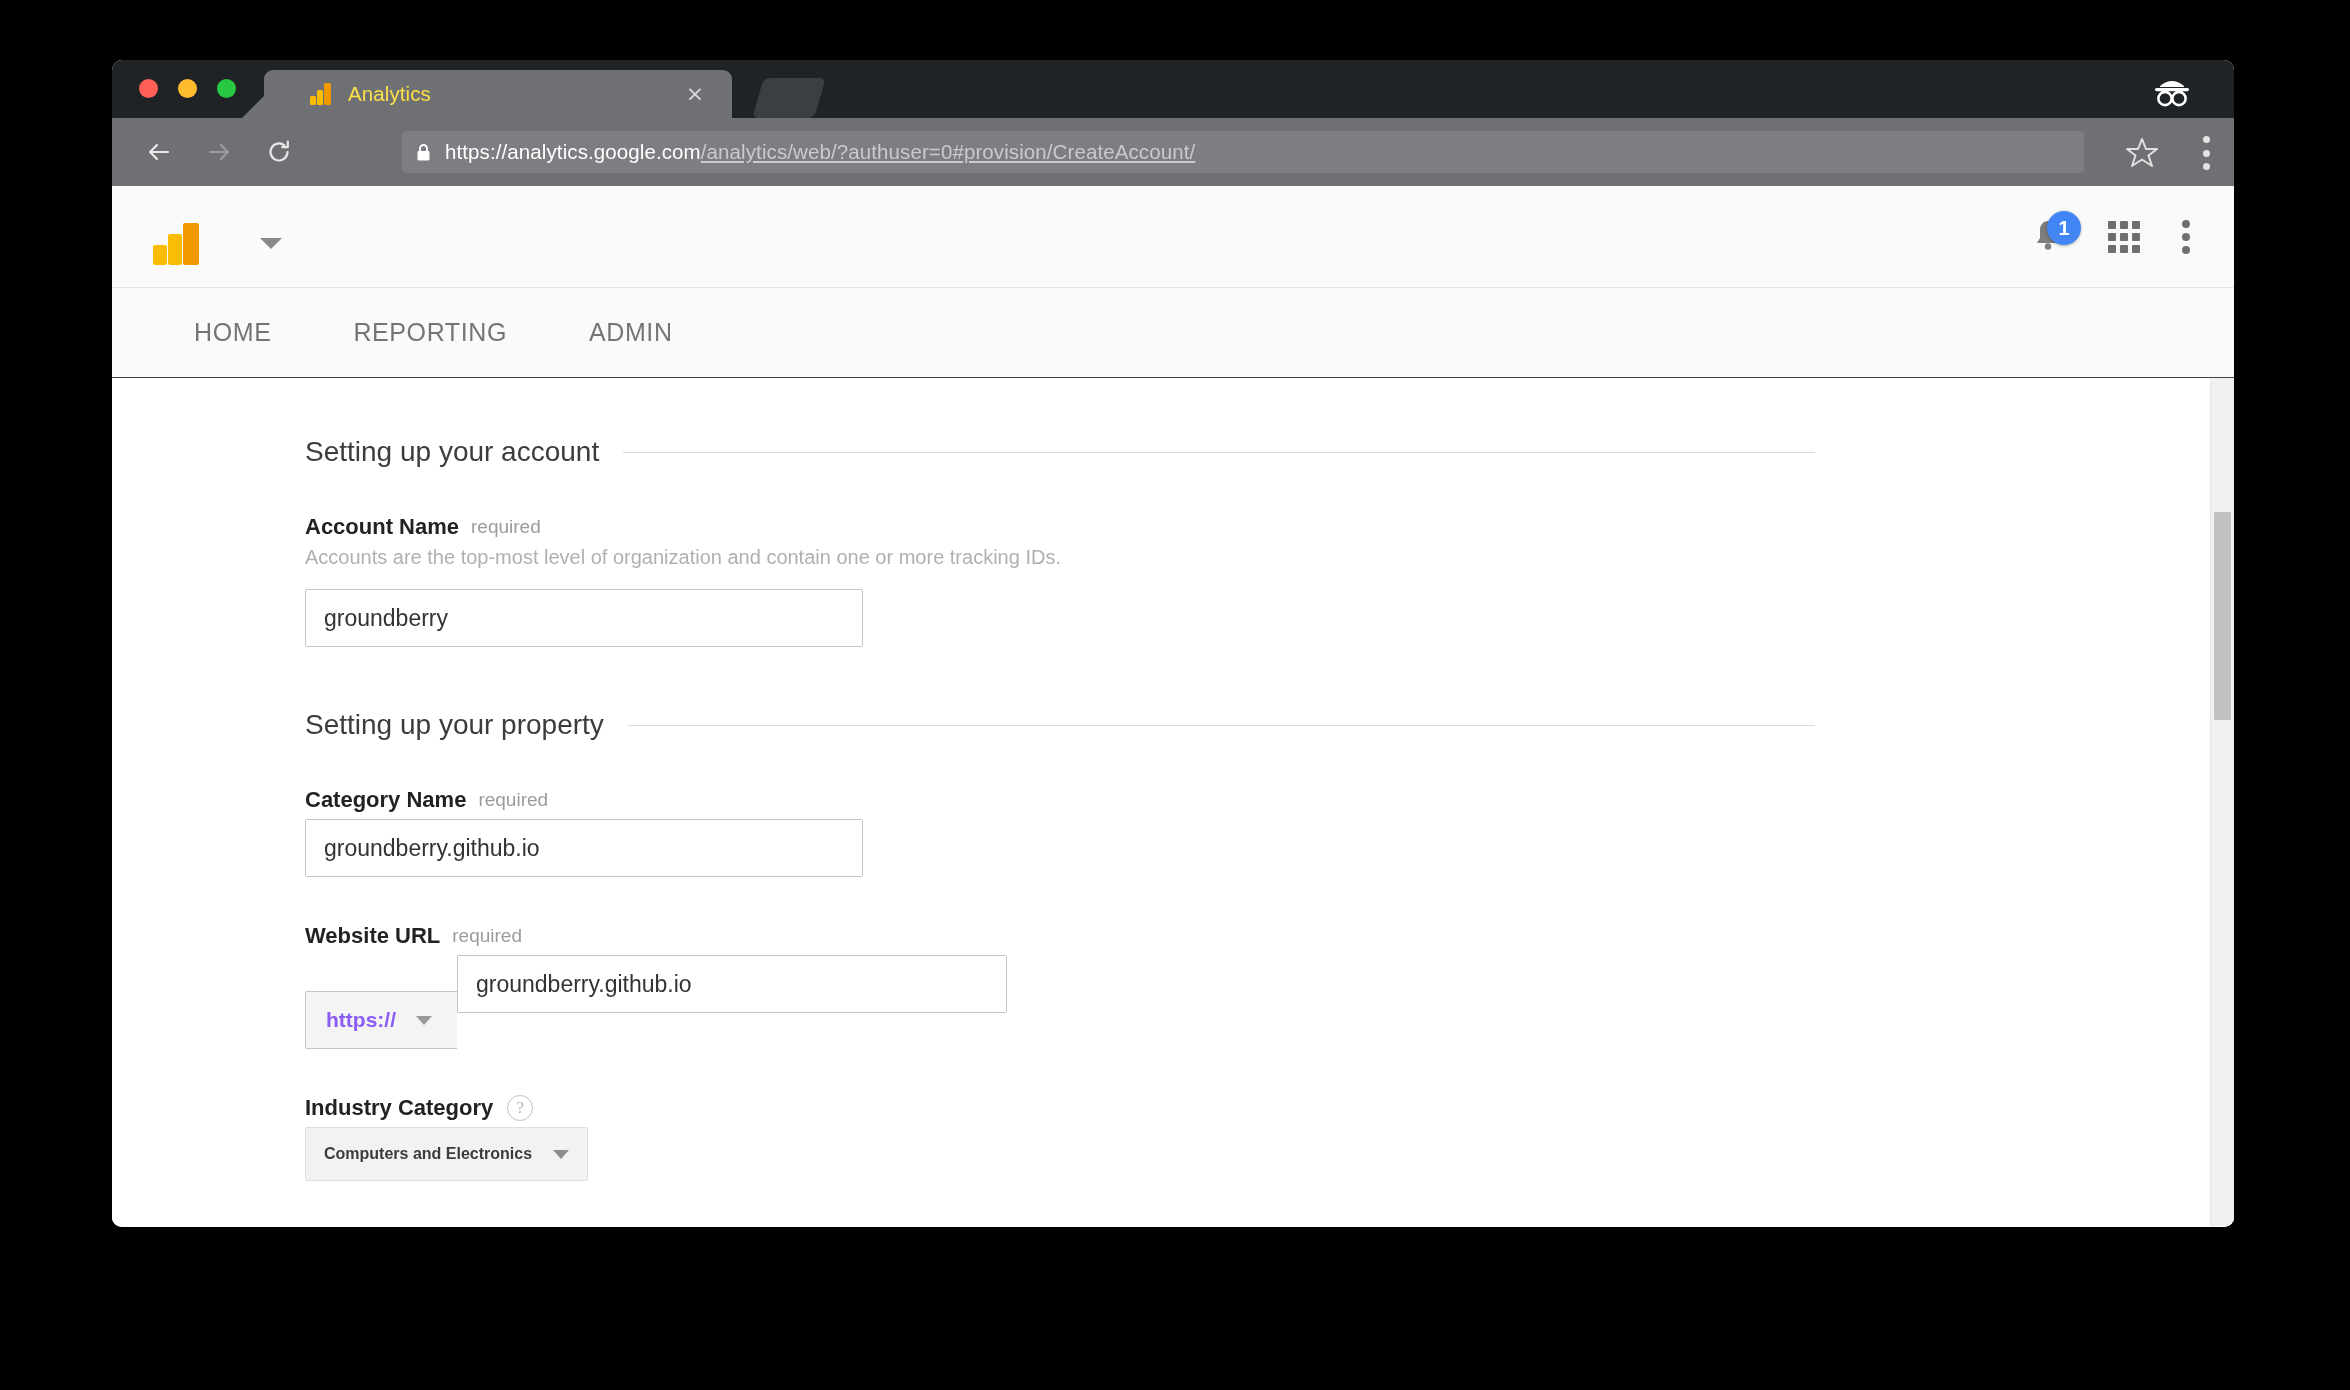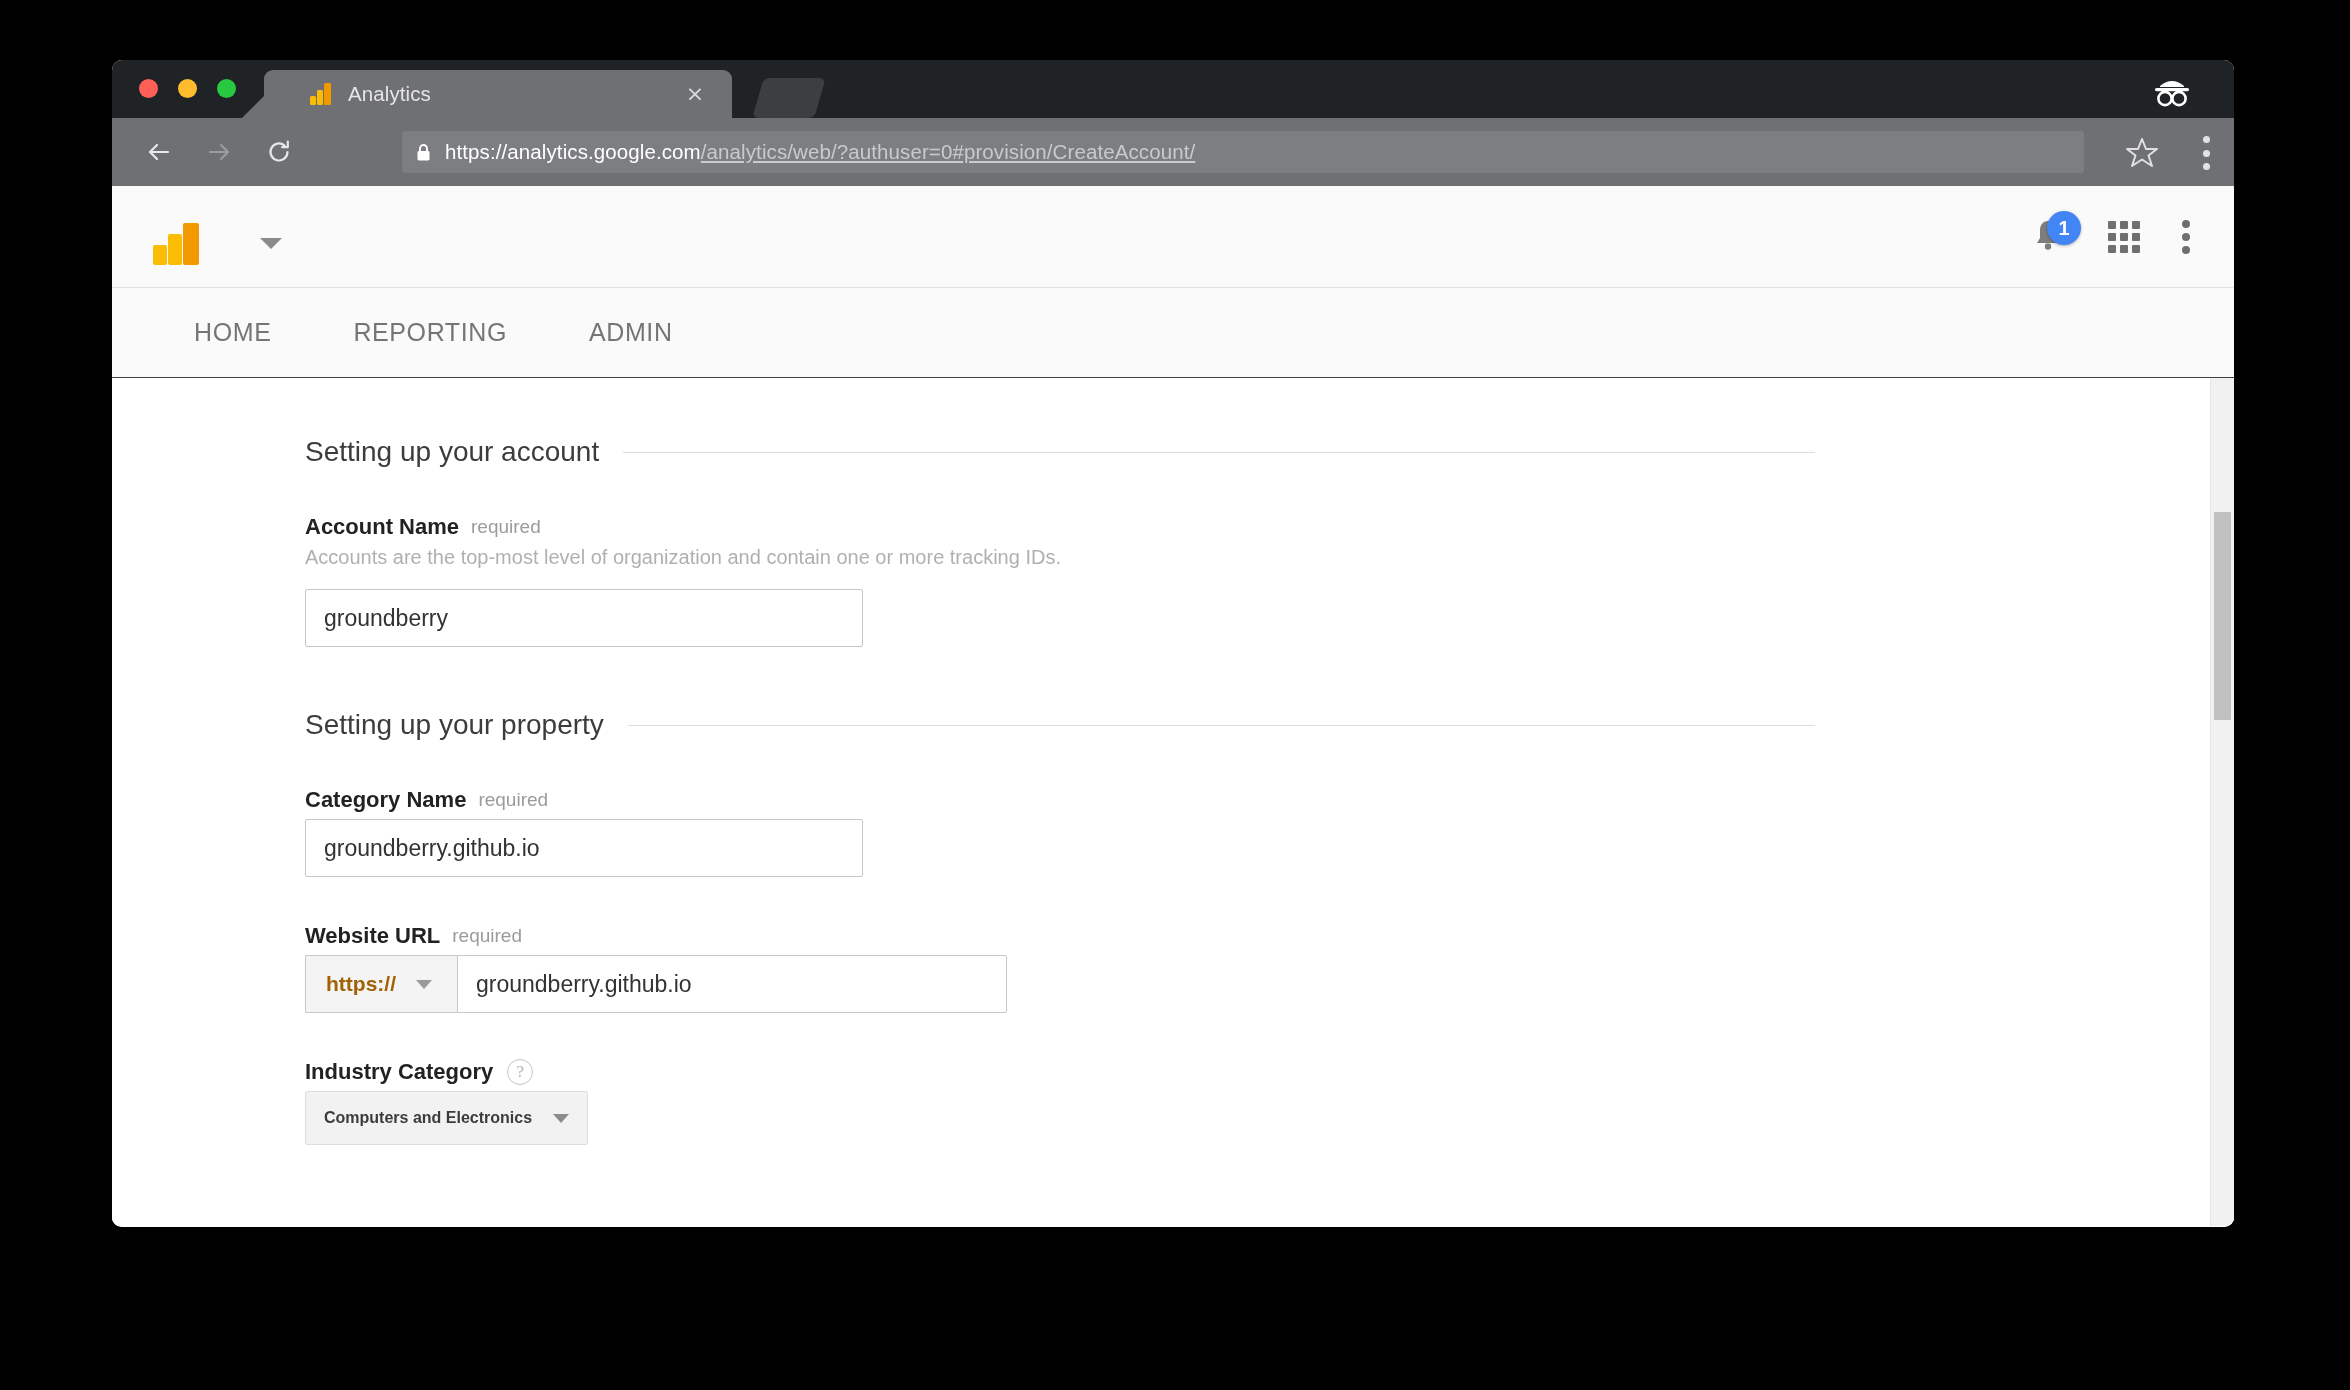--- a/index.html
+++ b/index.html
@@ -51,21 +51,21 @@
   }
   .tab-favicon {
     margin-left: 46px; width: 22px; height: 22px;
     position: relative; flex-shrink: 0;
   }
   .tab-favicon i { position: absolute; bottom: 0; border-radius: 1.5px; display: block; }
   .tab-favicon .b1 { left: 0;  width: 6px; height: 9px;  background: #fbbc04; }
   .tab-favicon .b2 { left: 7px; width: 6px; height: 15px; background: #fbbc04; }
   .tab-favicon .b3 { left: 14px; width: 7px; height: 22px; background: #f29900; }
   .tab-title {
-    margin-left: 16px; color: #e5e5e5;
+    margin-left: 16px; color: #fde047;
     font-size: 20.5px; letter-spacing: .1px;
     white-space: nowrap; overflow: hidden;
   }
   #tab-close {
     position: absolute; right: 26px; top: 50%;
     transform: translateY(-50%);
     width: 22px; height: 22px; color: #d8d8d8;
     font-size: 22px; line-height: 22px; text-align: center;
     font-family: "DejaVu Sans", sans-serif;
   }
@@ -239,22 +239,23 @@
 
   
   #url-row { display: flex; align-items: stretch; }
   #protocol-select {
     width: 152px; height: 58px;
     border: 1px solid #c6c6c6;
     border-right: none;
     background: #f4f4f4;
     display: flex; align-items: center;
     padding-left: 20px;
-    font-size: 21px; font-weight: bold; color: #a16207;
+    font-size: 21px; font-weight: bold; color: #8b5cf6;
     border-radius: 2px 0 0 2px;
+    margin-top: 36px;
   }
   #protocol-select .caret {
     width: 0; height: 0; margin-left: 20px;
     border-left: 8px solid transparent;
     border-right: 8px solid transparent;
     border-top: 9px solid #9a9a9a;
   }
   #url-input {
     width: 550px; height: 58px;
     border: 1px solid #c6c6c6;

